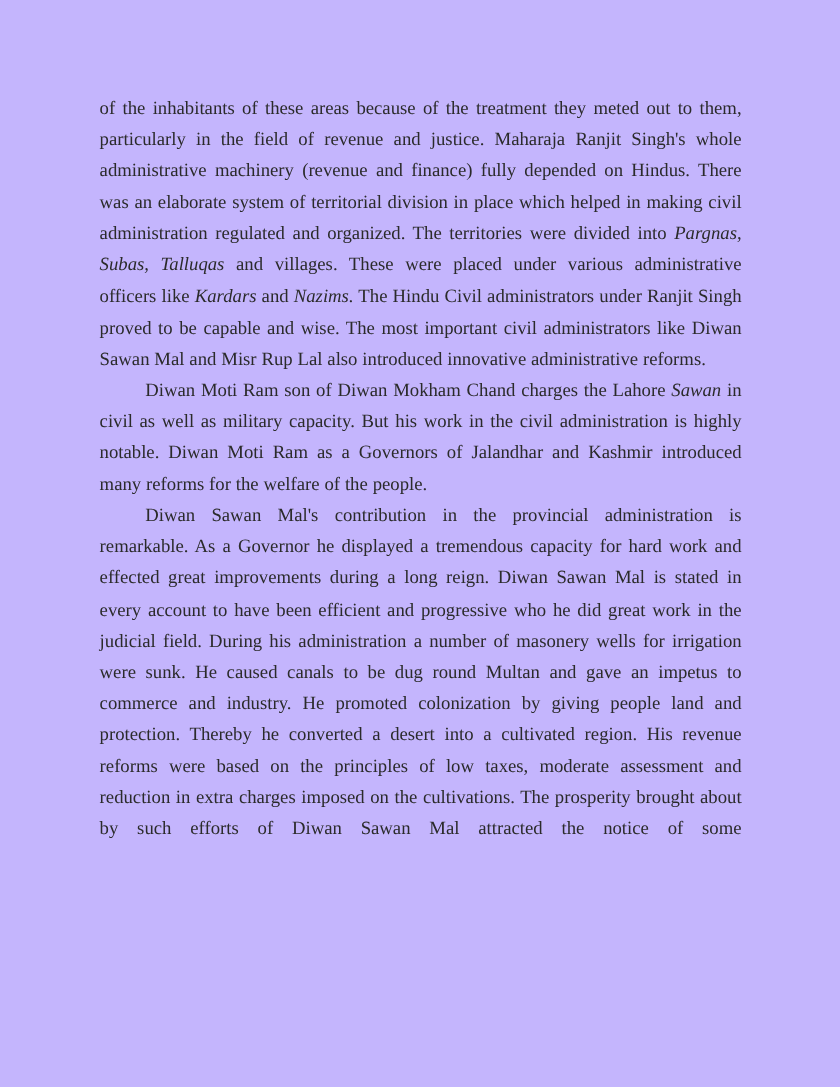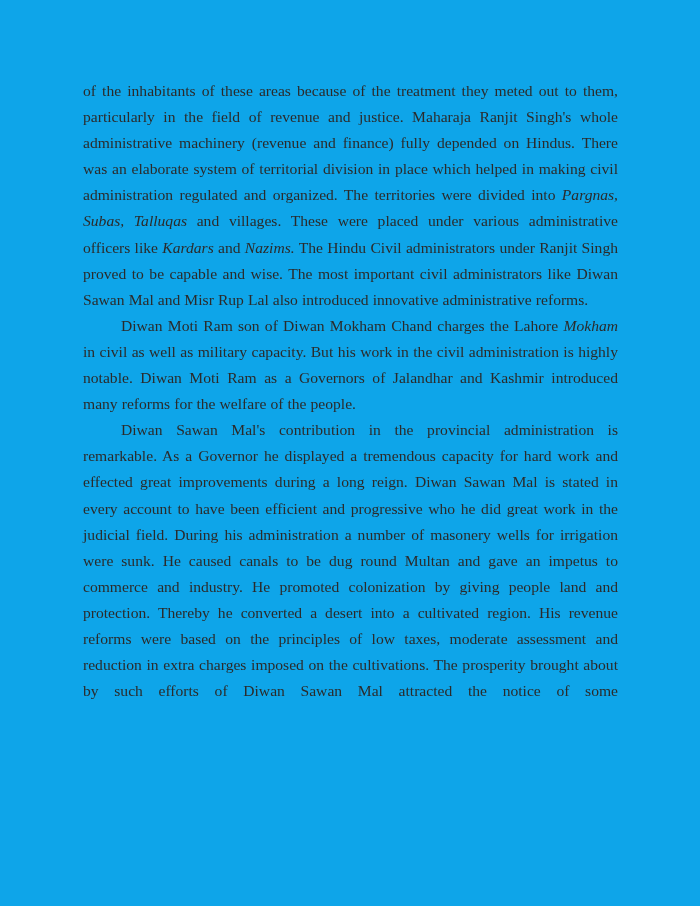--- a/index.html
+++ b/index.html
@@ -8,21 +8,21 @@
     padding: 0;
     background: #ffffff;
   }
   body {
     font-family: "Liberation Serif", "DejaVu Serif", serif;
   }
   .page {
     position: relative;
     width: 700px;
     height: 906px;
-    background: #0ea5e9;
+    background: #c4b5fd;
     box-sizing: border-box;
     overflow: hidden;
   }
   .text-column {
     position: absolute;
     left: 83px;
     top: 78px;
     width: 535px;
   }
   p.para {
@@ -54,16 +54,16 @@
     width: 100%;
     height: 0;
   }
 </style>
 </head>
 <body>
 
 <div class="page">
   <div class="text-column" id="text-column">
       <p class="para ragged-last" id="para-1"><span>of the inhabitants of these areas because of the treatment they meted out to them, particularly in the field of revenue and justice. Maharaja Ranjit Singh's whole administrative machinery (revenue and finance) fully depended on Hindus. There was an elaborate system of territorial division in place which helped in making civil administration regulated and organized. The territories were divided into </span><em class="it">Pargnas, Subas, Talluqas</em><span> and villages. These were placed under various administrative officers like </span><em class="it">Kardars</em><span> and </span><em class="it">Nazims.</em><span> The Hindu Civil administrators under Ranjit Singh proved to be capable and wise. The most important civil administrators like Diwan Sawan Mal and Misr Rup Lal also introduced innovative administrative reforms.</span></p>
-      <p class="para indent ragged-last" id="para-2"><span>Diwan Moti Ram son of Diwan Mokham Chand charges the Lahore </span><em class="it">Mokham</em><span> in civil as well as military capacity. But his work in the civil administration is highly notable. Diwan Moti Ram as a Governors of Jalandhar and Kashmir introduced many reforms for the welfare of the people.</span></p>
+      <p class="para indent ragged-last" id="para-2"><span>Diwan Moti Ram son of Diwan Mokham Chand charges the Lahore </span><em class="it">Sawan</em><span> in civil as well as military capacity. But his work in the civil administration is highly notable. Diwan Moti Ram as a Governors of Jalandhar and Kashmir introduced many reforms for the welfare of the people.</span></p>
       <p class="para indent" id="para-3"><span>Diwan Sawan Mal's contribution in the provincial administration is remarkable. As a Governor he displayed a tremendous capacity for hard work and effected great improvements during a long reign. Diwan Sawan Mal is stated in every account to have been efficient and progressive who he did great work in the judicial field. During his administration a number of masonery wells for irrigation were sunk. He caused canals to be dug round Multan and gave an impetus to commerce and industry. He promoted colonization by giving people land and protection. Thereby he converted a desert into a cultivated region. His revenue reforms were based on the principles of low taxes, moderate assessment and reduction in extra charges imposed on the cultivations. The prosperity brought about by such efforts of Diwan Sawan Mal attracted the notice of some</span><span class="line-fill"></span></p>
     </div>
 </div>
 
 </body></html>

